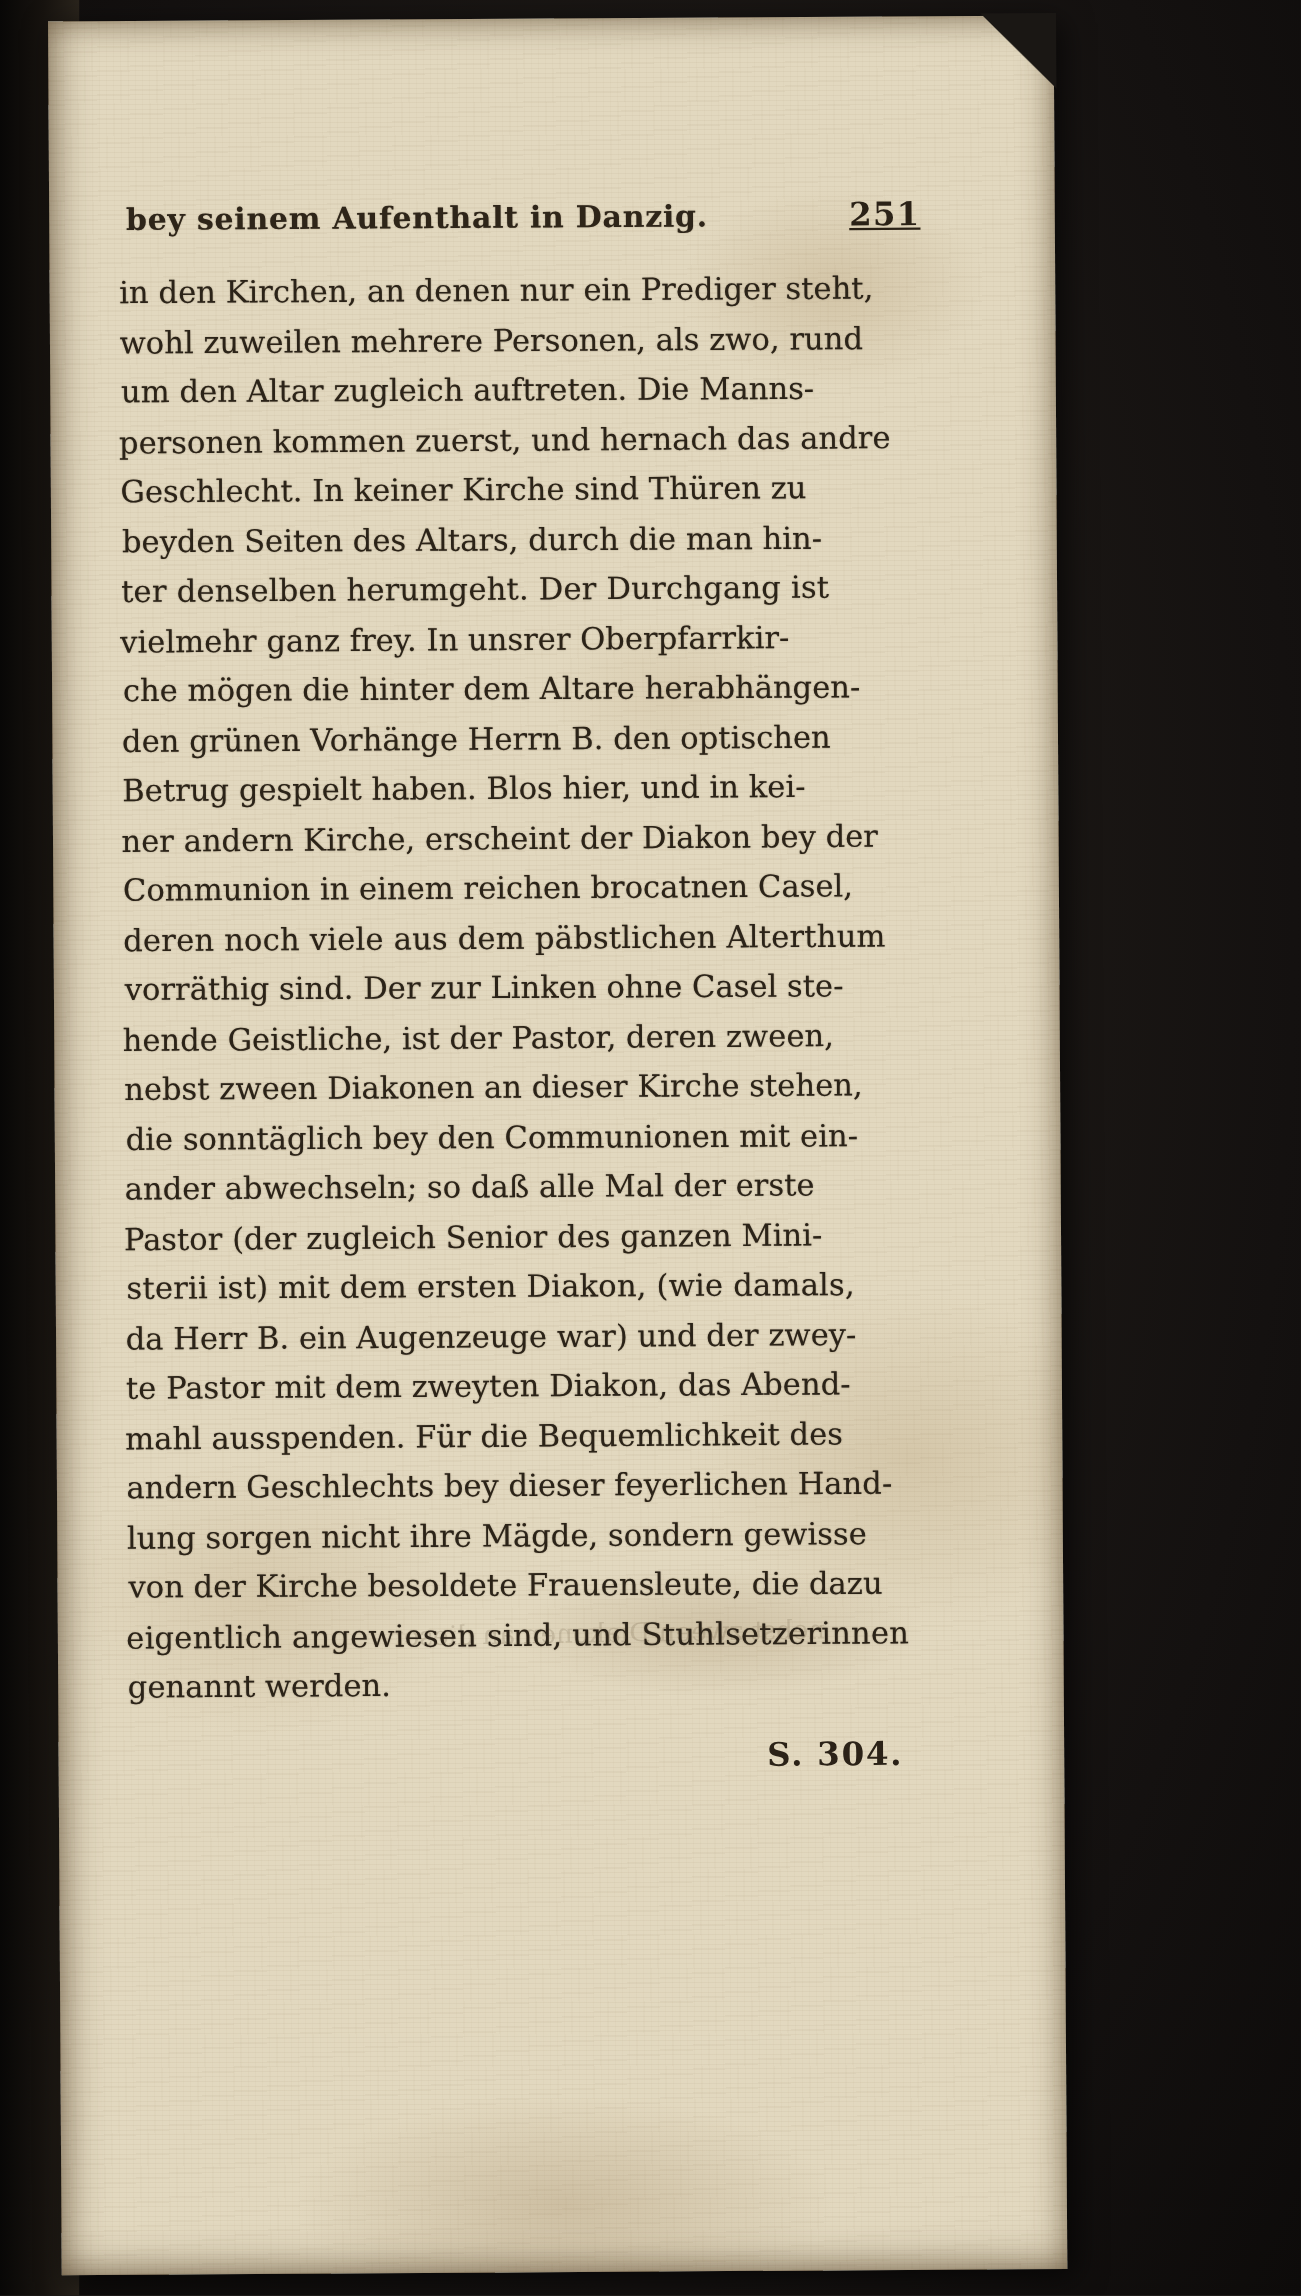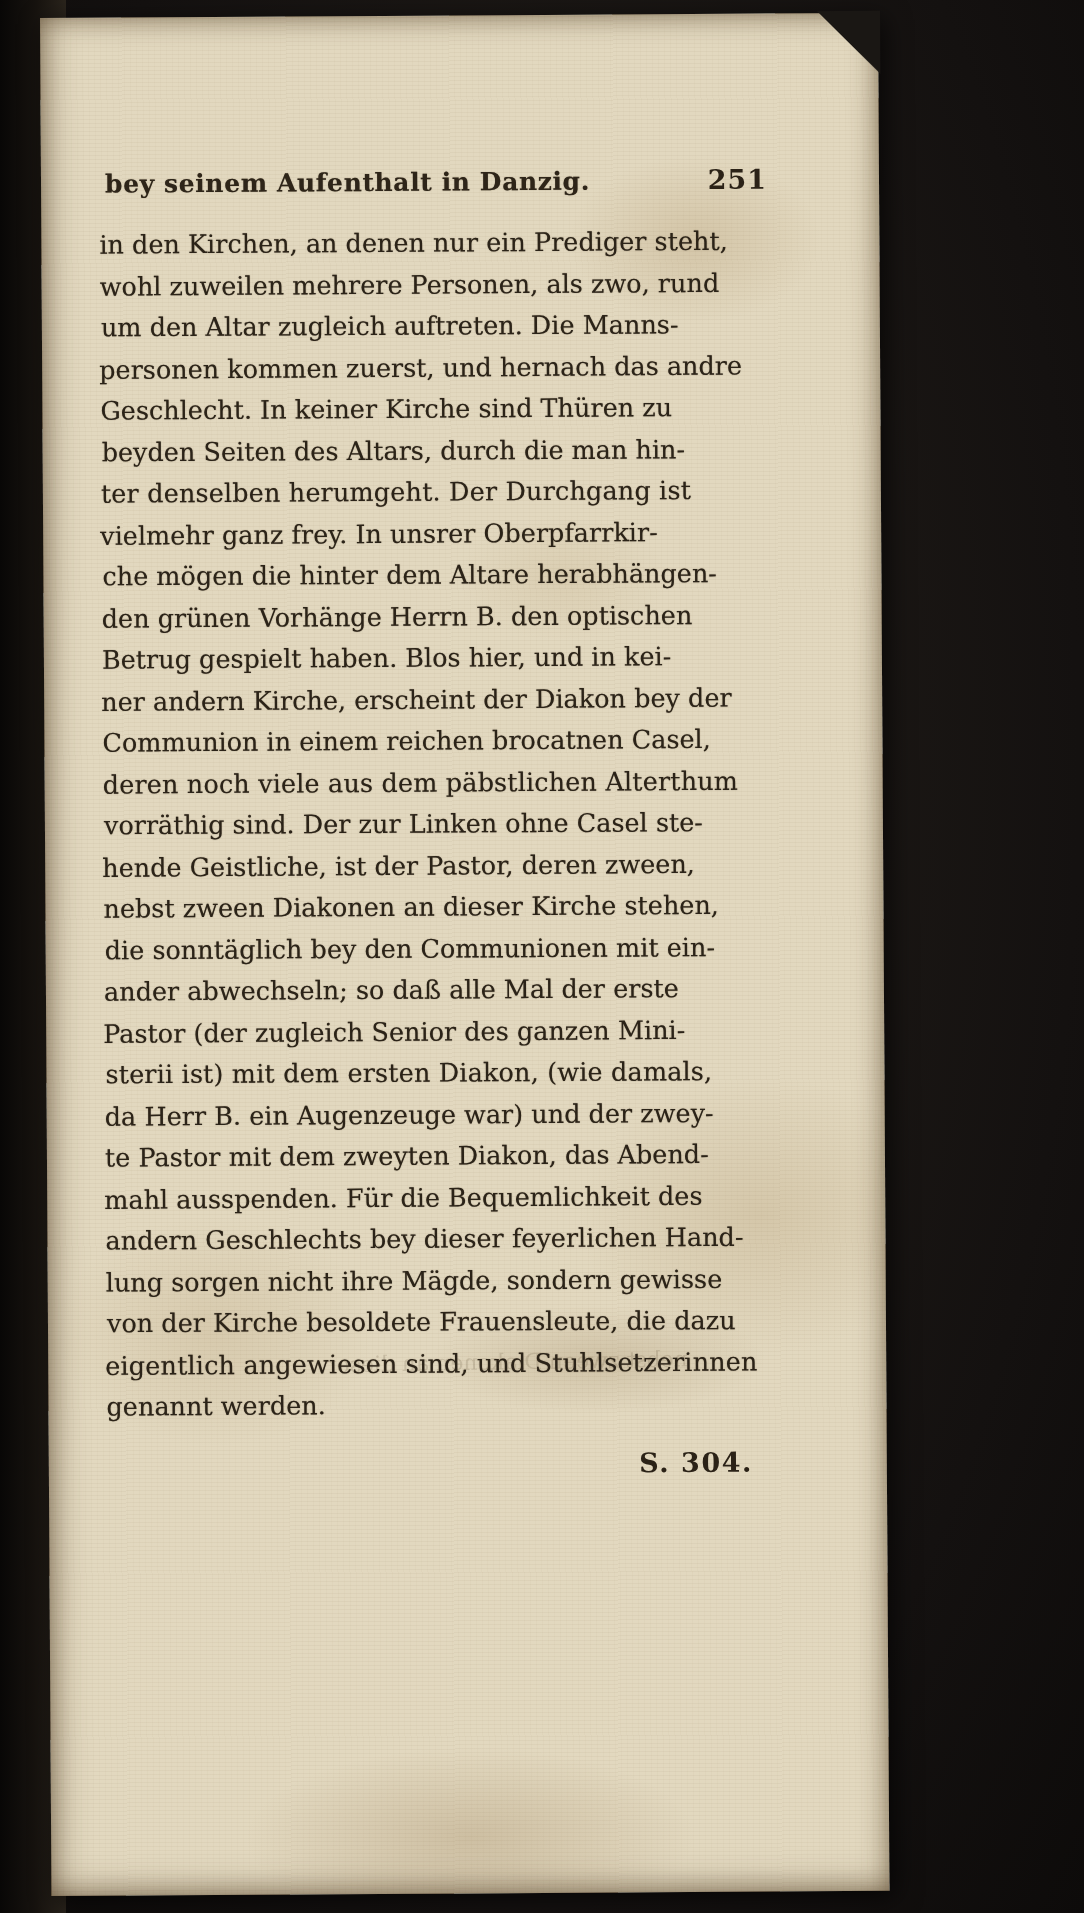--- a/index.html
+++ b/index.html
@@ -134,20 +134,21 @@
     letter-spacing: 0.6px;
     color: #2e2519;
     text-shadow: 0 0 1px rgba(60,45,25,0.5);
   }
   .running-head .rh-page {
     font-family: "DejaVu Serif", serif;
     font-size: 27px;
     font-weight: 700;
     letter-spacing: 1px;
     color: #2b2217;
+    text-decoration: underline;
   }
 
   .body-text {
     font-family: "DejaVu Serif", serif;
     font-size: 25.5px;
     line-height: 41.5px;
     color: #2b2318;
     text-align: justify;
     text-shadow: 0 0 1.1px rgba(55,40,22,0.55);
   }

